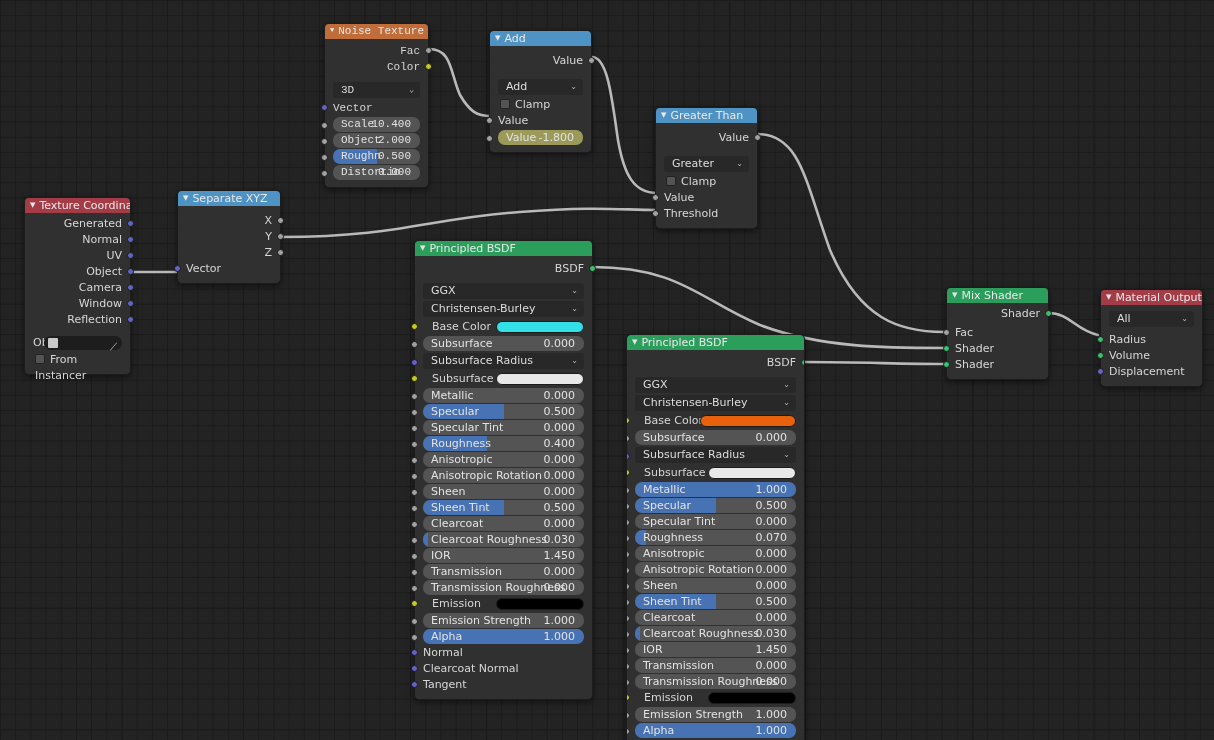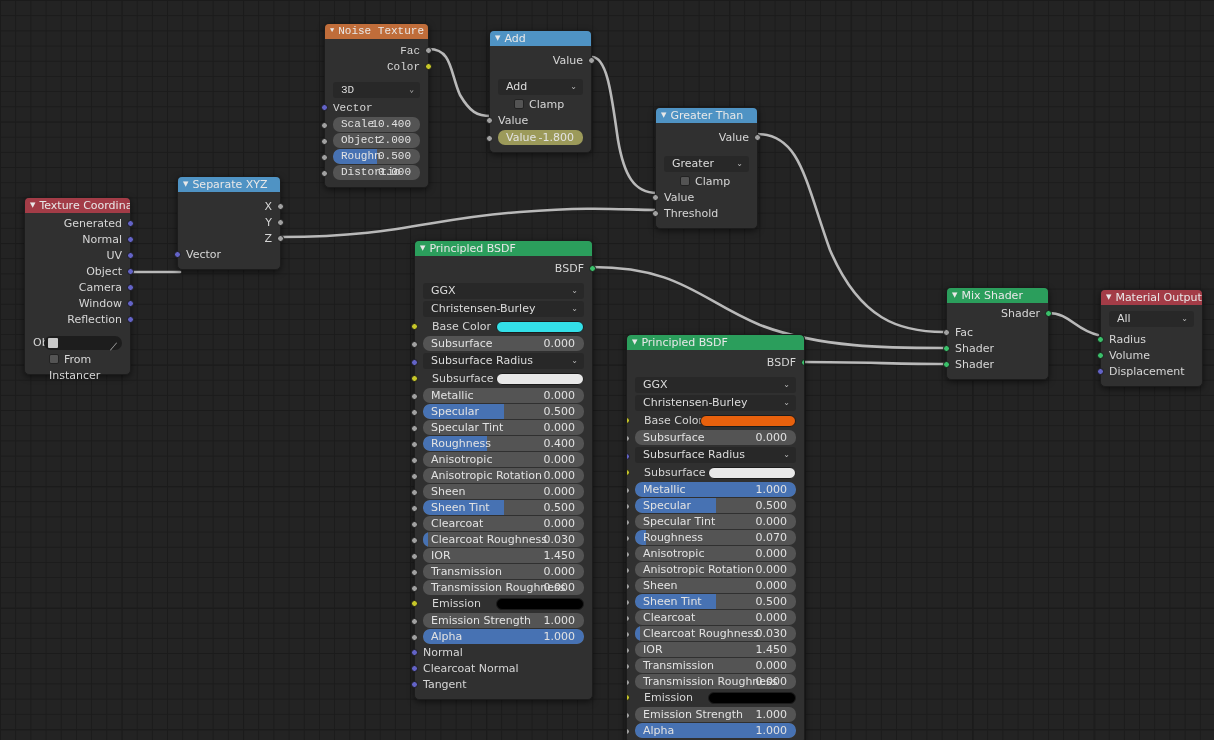--- a/index.html
+++ b/index.html
@@ -77,21 +77,21 @@
     padding-left:8px; padding-right:16px; font-size:11px;
     color:#dcdcdc; position:relative; overflow:hidden;
   }
   .dropdown .chev { position:absolute; right:6px; top:0; font-size:8px; color:#b9b9b9; }
 
   .colorrow { position:relative; height:16px; line-height:16px; padding:0 8px; }
   .colorrow .cl { position:absolute; left:8px; top:0;margin-left:9px; }
   .colorrow .sw { position:absolute; right:8px; top:2px; height:12px; border-radius:6px;
                   border:1px solid #1c1c1c; }
 
-  .checkrow { position:relative; height:16px; line-height:16px; padding:0 8px 0 24px; }
+  .checkrow { position:relative; height:16px; line-height:16px; padding:0 8px 0 10px; }
   .checkrow .cb { display:inline-block; width:10px; height:10px;
                   background:#545454; border:1px solid #222; border-radius:2px;
                   vertical-align:middle; margin-right:5px; position:relative; top:-1px; }
 
   .objrow { position:relative; height:18px; line-height:18px; padding:0 8px; }
   .objrow .ol { position:absolute; left:8px; top:0; }
   .objrow .ofield {
     position:absolute; right:8px; top:2px; height:14px;
     background:#1d1d1d; border-radius:7px; width:78px;
   }
@@ -163,21 +163,21 @@
         <span class="oicon"></span>
         <span class="pick">⟋</span>
       </span>
     </div>
     <div class="checkrow">
       <span class="cb"></span><span>From Instancer</span>
     </div>
   </div>
 </div>
 
-<div class="node" style="left:177px; top:176px; width:104px;">
+<div class="node" style="left:177px; top:190px; width:104px;">
   <div class="node-header hdr-convert">
     <span class="tri">▼</span><span>Separate XYZ</span>
   </div>
   <div class="body" style="padding-top:7px;">
     <div class="row out">
       <span class="socket right s-grey"></span>
       <span>X</span>
     </div>
     <div class="row out">
       <span class="socket right s-grey"></span>

